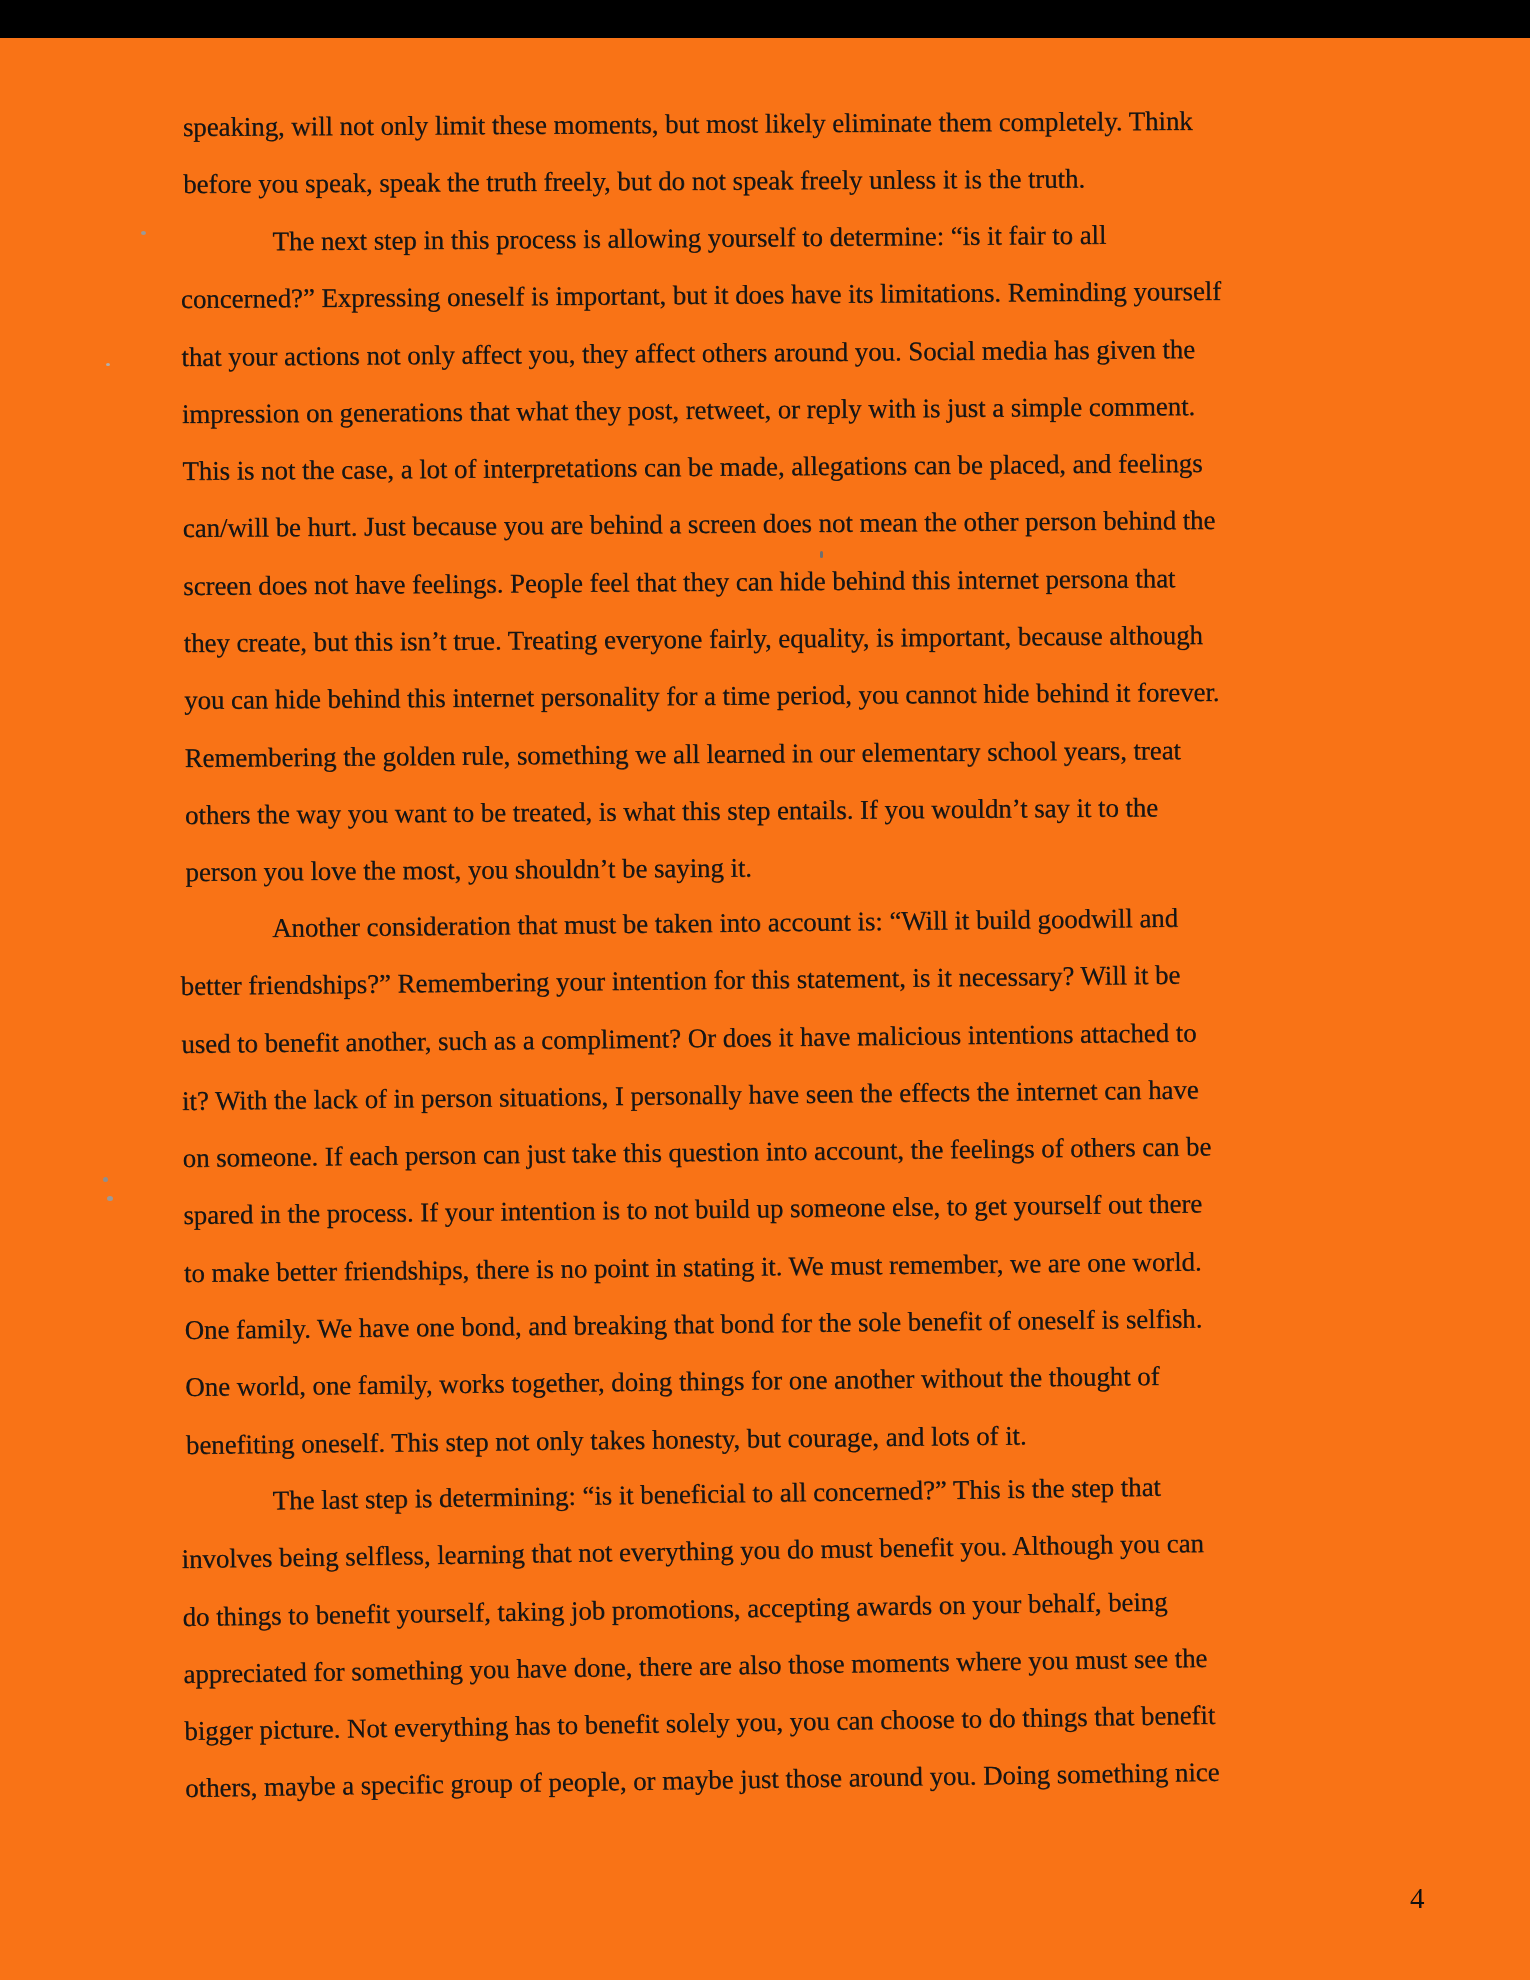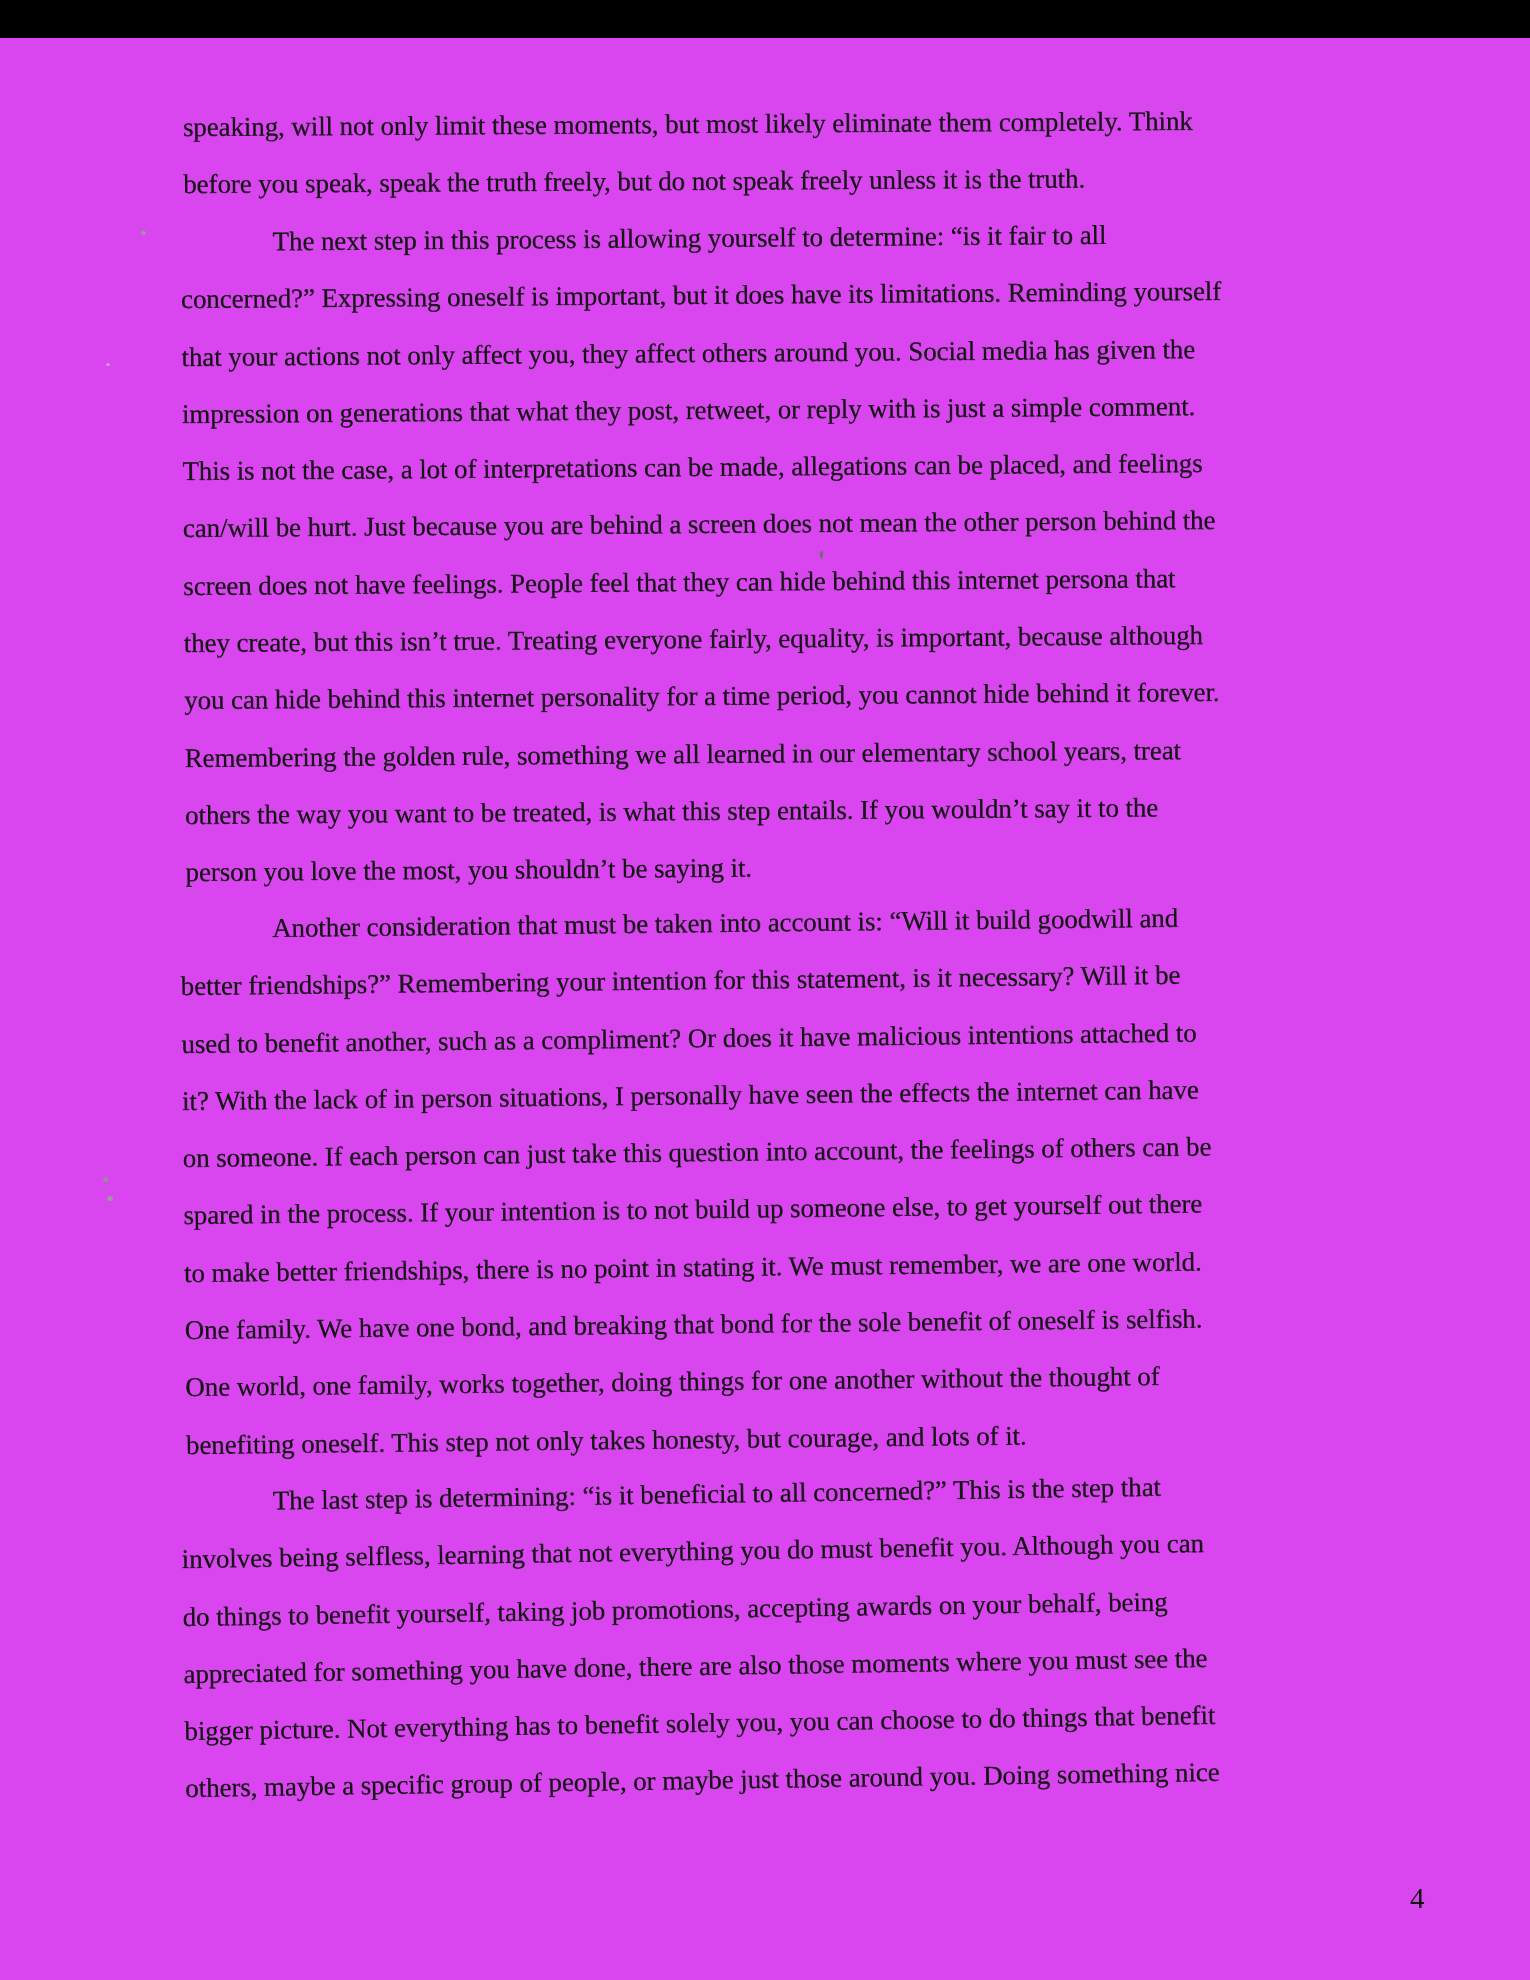--- a/index.html
+++ b/index.html
@@ -4,21 +4,21 @@
 <style>
   html, body {
     margin: 0;
     padding: 0;
     background: #ffffff;
   }
   .page {
     position: relative;
     width: 1530px;
     height: 1980px;
-    background: #d946ef;
+    background: #f97316;
     overflow: hidden;
     font-family: "Liberation Serif", "DejaVu Serif", serif;
     color: #161616;
   }
   
   .scan-bar {
     position: absolute;
     top: 0;
     left: 0;
     width: 1530px;

